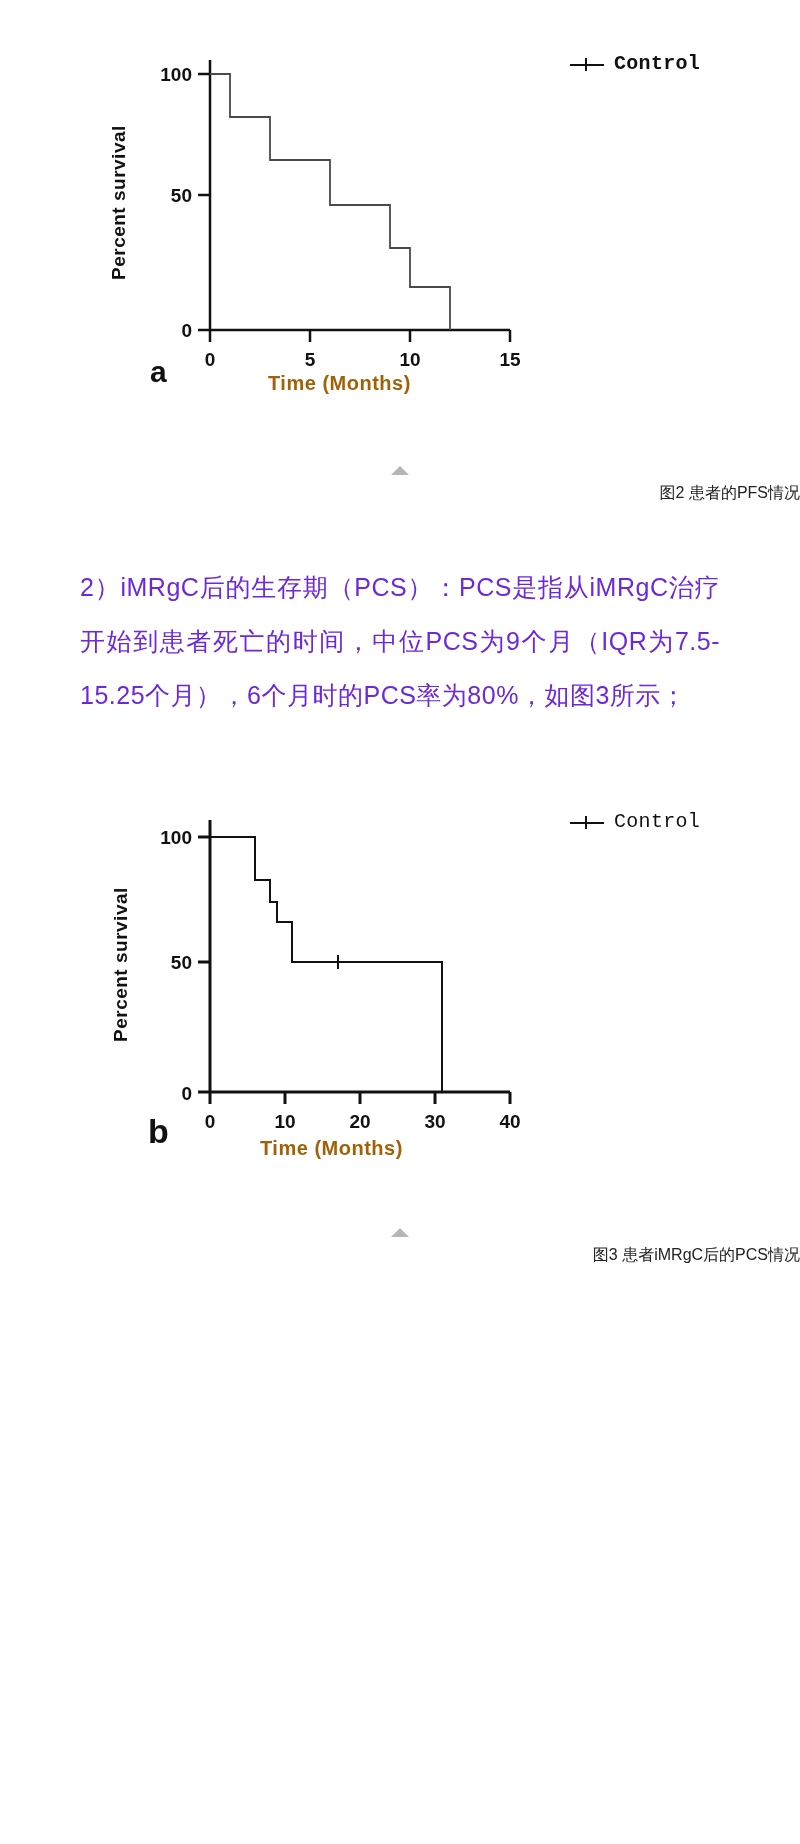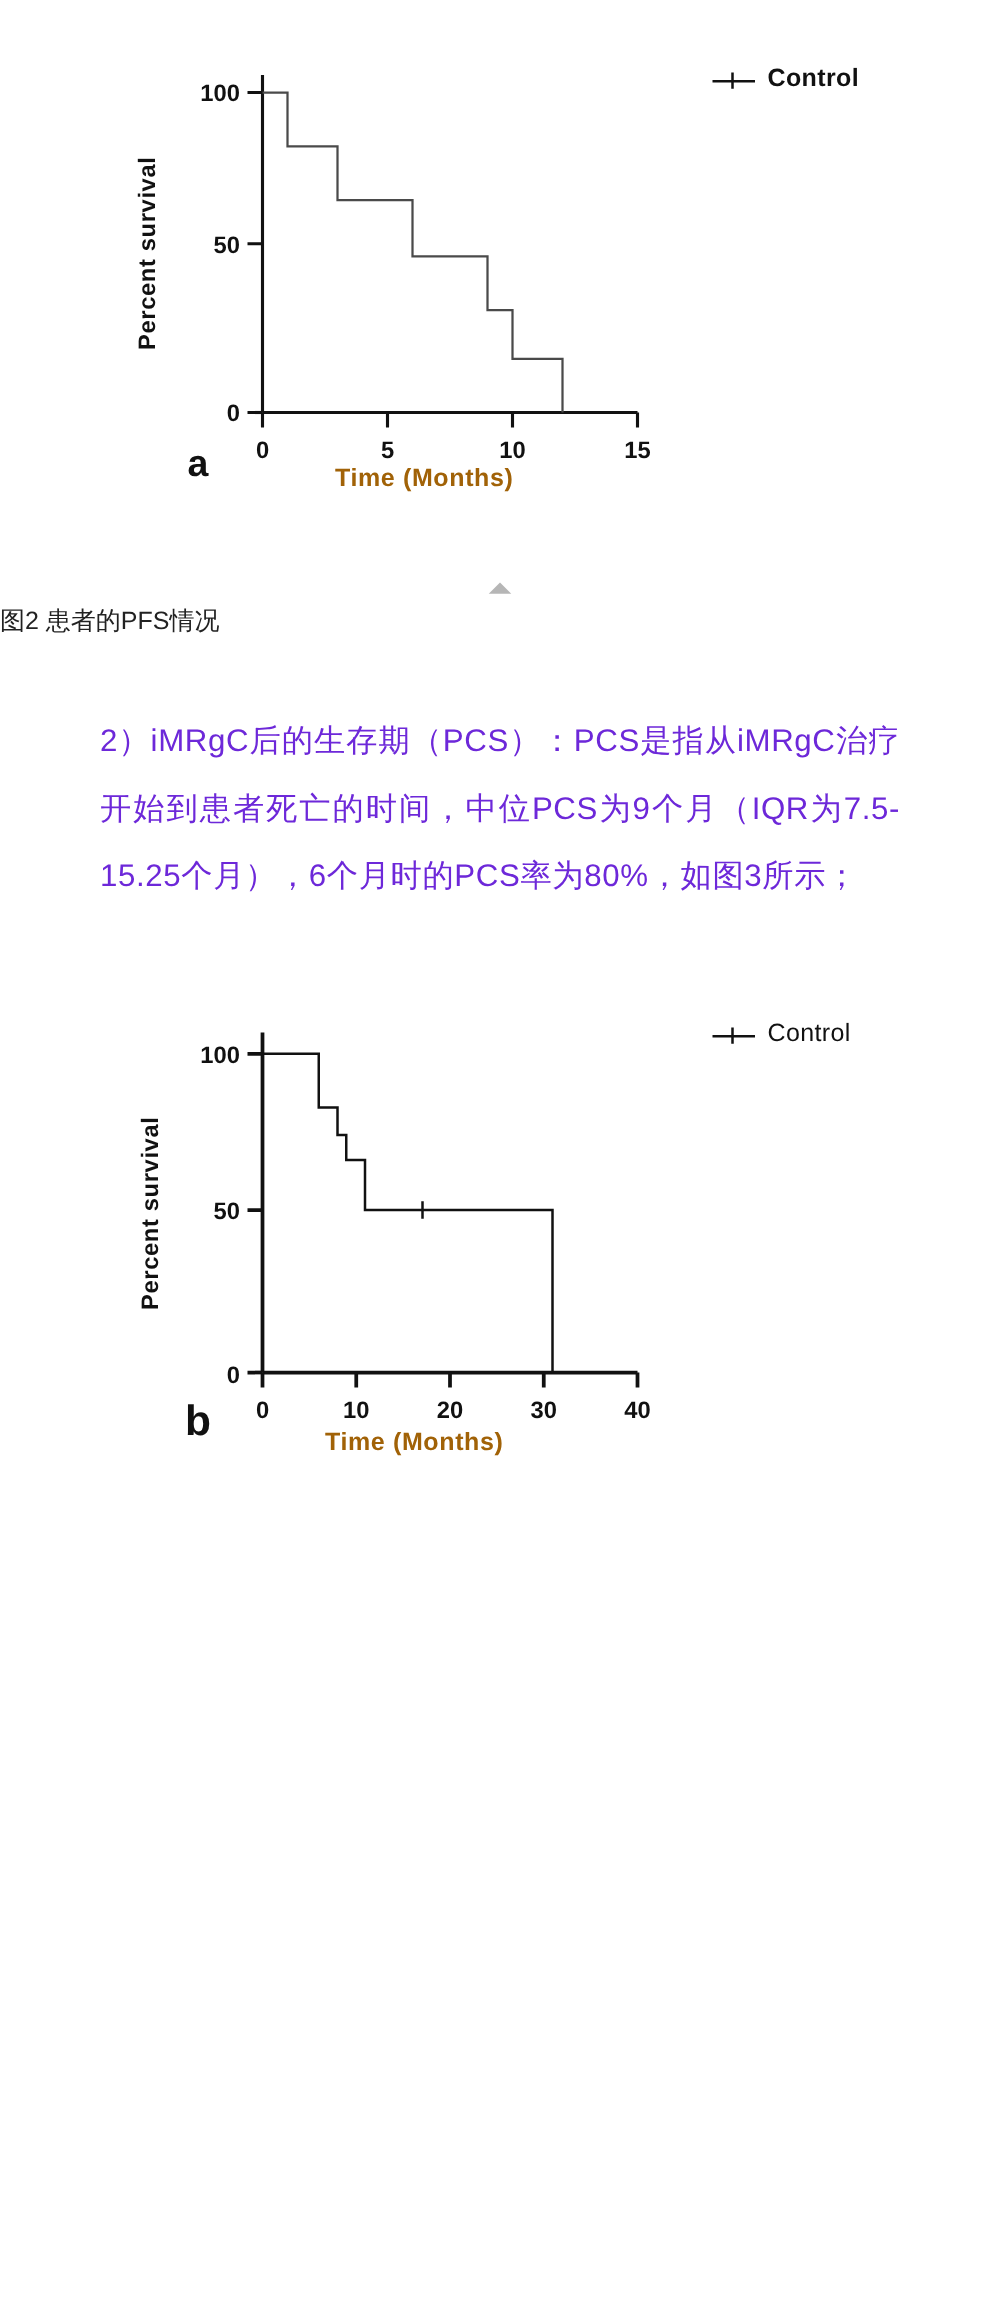--- a/index.html
+++ b/index.html
@@ -65,20 +65,21 @@
     font-size: 30px;
     font-weight: bold;
     color: #111;
   }
 
   .legend {
     position: absolute;
     display: flex;
     align-items: center;
     gap: 10px;
+    font-family: Liberation Mono, monospace;
   }
   .legend-mark {
     display: inline-block;
     position: relative;
     width: 34px;
     height: 14px;
   }
   .legend-mark::before {
     content: "";
     position: absolute;
@@ -95,22 +96,22 @@
   }
   .legend-label {
     font-size: 20px;
     font-weight: bold;
     color: #111;
     letter-spacing: 0.3px;
   }
 
   
   .caption {
-    text-align: left;
-    font-size: 20px;
+    text-align: right;
+    font-size: 16px;
     color: #222;
     margin-top: 6px;
   }
   .caret {
     display: block;
     width: 0; height: 0;
     margin: 0 auto 8px auto;
     border-left: 9px solid transparent;
     border-right: 9px solid transparent;
     border-bottom: 9px solid #b6b6b6;
@@ -233,18 +234,22 @@
 
         <line x1="188" y1="143" x2="188" y2="157" stroke="#111" stroke-width="2"></line>
       </svg>
 
       <div class="panel-letter" style="left:78px; top:320px; font-size:34px;">b</div>
 
       <div class="xlabel" style="left:190px; top:345px;">Time (Months)</div>
     </div>
 
     <div class="spacer-sm"></div>
+    <div class="caption">
+      <span class="caret"></span>
+      <span>图3 患者iMRgC后的PCS情况</span>
+    </div>
   </div>
 
   <div class="spacer-md"></div>
 
 
 </div>
 
 </body></html>

